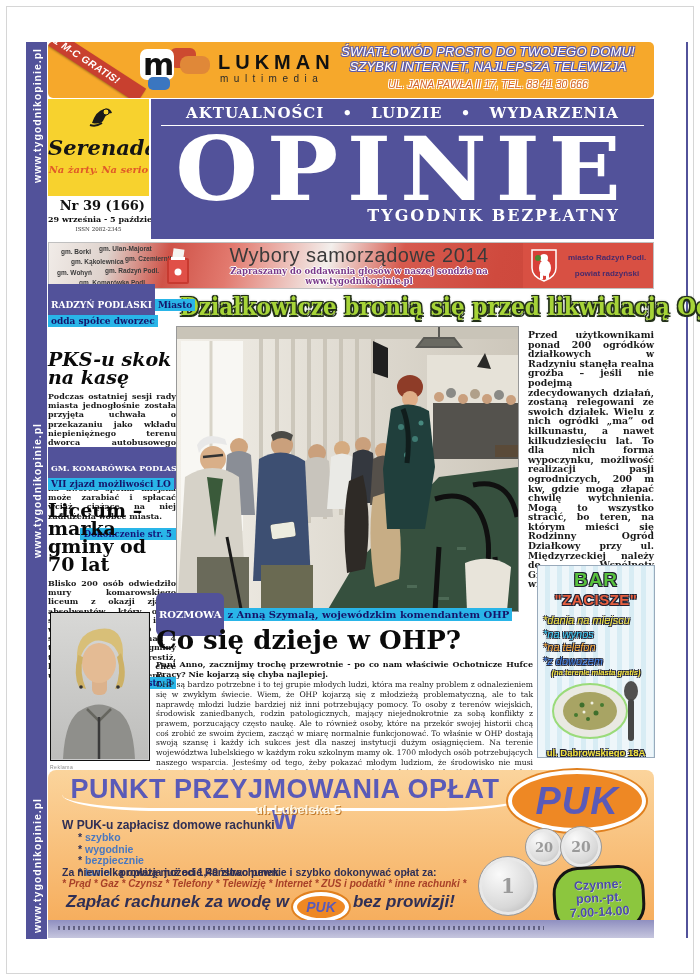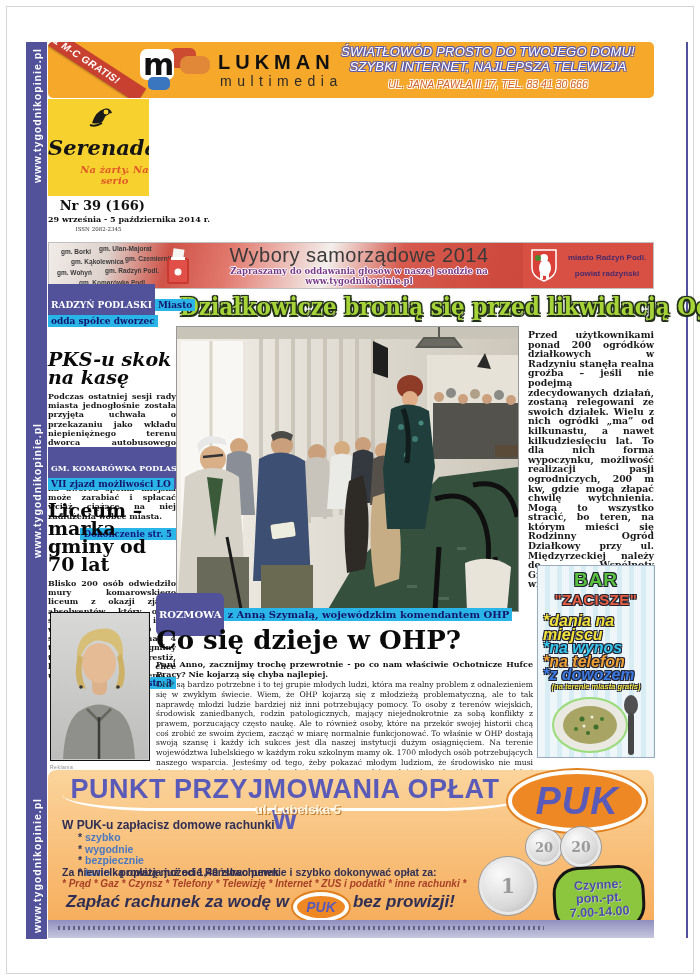--- a/index.html
+++ b/index.html
@@ -16,31 +16,31 @@
   
   .lukman{left:48px;top:42px;width:606px;height:56px;background:#f6a82b;border-radius:5px;overflow:hidden;}
   .ribbon{position:absolute;left:-26px;top:10px;width:130px;height:17px;background:#c8402f;
     transform:rotate(33deg);display:flex;align-items:center;justify-content:center;
     color:#fff;font-family:"Liberation Sans",sans-serif;font-weight:bold;font-style:italic;font-size:10px;letter-spacing:.5px;
     box-shadow:0 1px 2px rgba(0,0,0,.3);}
   .lk-logo{position:absolute;left:88px;top:4px;}
   .lk-name{position:absolute;left:170px;top:9px;color:#111;font-family:"Liberation Sans",sans-serif;
     font-weight:bold;font-size:20px;letter-spacing:5px;text-align:center;}
   .lk-sub{position:absolute;left:172px;top:31px;color:#2a2a2a;font-family:"Liberation Sans",sans-serif;
-    font-size:14px;letter-spacing:5.5px;}
+    font-size:10px;letter-spacing:5.5px;}
   .lk-right{position:absolute;left:280px;top:3px;width:320px;text-align:center;
     font-family:"Liberation Sans",sans-serif;font-weight:normal;font-style:italic;}
   .lk-l1,.lk-l2{font-size:13px;color:#fff;line-height:14.5px;letter-spacing:.2px;
     text-shadow:-1px -1px 0 #5b5bb0,1px -1px 0 #5b5bb0,-1px 1px 0 #5b5bb0,1px 1px 0 #5b5bb0;}
   .lk-l3{font-size:10.5px;color:#d2622a;margin-top:4px;
     text-shadow:-1px -1px 0 #fff,1px -1px 0 #fff,-1px 1px 0 #fff,1px 1px 0 #fff;}
   
   .serenada{left:48px;top:99px;width:101px;height:97px;background:#f7d22e;text-align:center;overflow:hidden;}
   .ser-name{font-family:"DejaVu Serif",serif;font-style:italic;font-weight:bold;font-size:21px;color:#151515;margin-top:2px;}
-  .ser-tag{font-family:"DejaVu Serif",serif;font-style:italic;font-weight:bold;font-size:10px;color:#e05a28;margin-top:4px;padding-left:32px;}
+  .ser-tag{font-family:"DejaVu Serif",serif;font-style:italic;font-weight:bold;font-size:10px;color:#e05a28;margin-top:4px;}
   .issue{left:48px;top:198px;width:101px;text-align:center;}
   .issue-nr{font-weight:bold;font-size:13px;color:#111;text-align:right;padding-right:4px;}
   .issue-date{font-weight:bold;font-size:8px;color:#111;margin-top:1px;white-space:nowrap;}
   .issue-issn{font-size:5.5px;color:#333;margin-top:2px;}
   .masthead{left:151px;top:99px;width:503px;height:140px;background:#52529a;}
   .mh-topline{margin:5px 10px 0 10px;padding-bottom:3px;border-bottom:1.5px solid #fff;
     color:#fff;font-weight:bold;font-size:15px;text-align:center;letter-spacing:1px;word-spacing:12px;}
   .mh-title{color:#fff;font-weight:900;font-size:88px;line-height:86px;text-align:center;
     letter-spacing:8px;transform:scaleX(1.08);transform-origin:center;}
   .mh-sub{color:#fff;font-weight:bold;font-size:16px;letter-spacing:2px;text-align:right;padding-right:34px;margin-top:-6px;}
@@ -87,21 +87,21 @@
   .iv-body{font-size:7.6px;line-height:9.7px;font-weight:500;color:#1a1a1a;text-align:justify;}
   
   .bar-ad{left:537px;top:565px;width:118px;height:193px;border:1px solid #9ab;box-sizing:border-box;
     background:repeating-linear-gradient(90deg,#eef6fa 0 7px,#d8ecf4 7px 12px);overflow:hidden;
     font-family:"Liberation Sans",sans-serif;text-align:center;}
   .bar-t1{font-weight:900;font-size:19px;color:#58c23e;margin-top:3px;letter-spacing:1px;
     text-shadow:-1px -1px 0 #223,1px -1px 0 #223,-1px 1px 0 #223,1px 1px 0 #223;}
   .bar-t2{font-weight:900;font-size:15px;color:#e86040;letter-spacing:.5px;
     text-shadow:-1px -1px 0 #223,1px -1px 0 #223,-1px 1px 0 #223,1px 1px 0 #223;}
   .bar-items{text-align:left;padding-left:5px;margin-top:6px;}
-  .bar-items div{font-weight:700;font-style:italic;font-size:16px;line-height:13.5px;
+  .bar-items div{font-weight:400;font-style:italic;font-size:11px;line-height:13.5px;
     text-shadow:-1px -1px 0 #223,1px -1px 0 #223,-1px 1px 0 #223,1px 1px 0 #223;}
   .bar-items div:nth-child(1){color:#f2e23a;}
   .bar-items div:nth-child(2){color:#35c8f0;}
   .bar-items div:nth-child(3){color:#f0a030;}
   .bar-items div:nth-child(4){color:#3a7ae0;}
   .bar-note{font-weight:800;font-style:italic;font-size:7.5px;color:#f2e23a;
     text-shadow:-1px -1px 0 #223,1px -1px 0 #223,-1px 1px 0 #223,1px 1px 0 #223;}
   .bar-addr,.bar-tel{font-weight:800;font-size:9.5px;color:#f2e23a;line-height:11.5px;
     text-shadow:-1px -1px 0 #223,1px -1px 0 #223,-1px 1px 0 #223,1px 1px 0 #223;}
   
@@ -180,20 +180,25 @@
     </svg>
     <div class="ser-name">Serenada</div>
     <div class="ser-tag">Na żarty. Na serio</div>
   </div>
   <div class="abs issue">
     <div class="issue-nr">Nr 39 (166)</div>
     <div class="issue-date">29 września - 5 października 2014 r.</div>
     <div class="issue-issn">ISSN 2082-2345</div>
   </div>
 
+  <div class="abs masthead">
+    <div class="mh-topline">AKTUALNOŚCI • LUDZIE • WYDARZENIA</div>
+    <div class="mh-title">OPINIE</div>
+    <div class="mh-sub">TYGODNIK BEZPŁATNY</div>
+  </div>
 
   <div class="abs elections">
     <span class="gm">gm. Borki</span>
     <span class="gm">gm. Ulan-Majorat</span>
     <span class="gm">gm. Kąkolewnica</span>
     <span class="gm">gm. Czemierniki</span>
     <span class="gm">gm. Wohyń</span>
     <span class="gm">gm. Radzyń Podl.</span>
     <span class="gm">gm. Komarówka Podl.</span>
     <svg class="ballot" width="26" height="40" viewBox="0 0 26 40">

